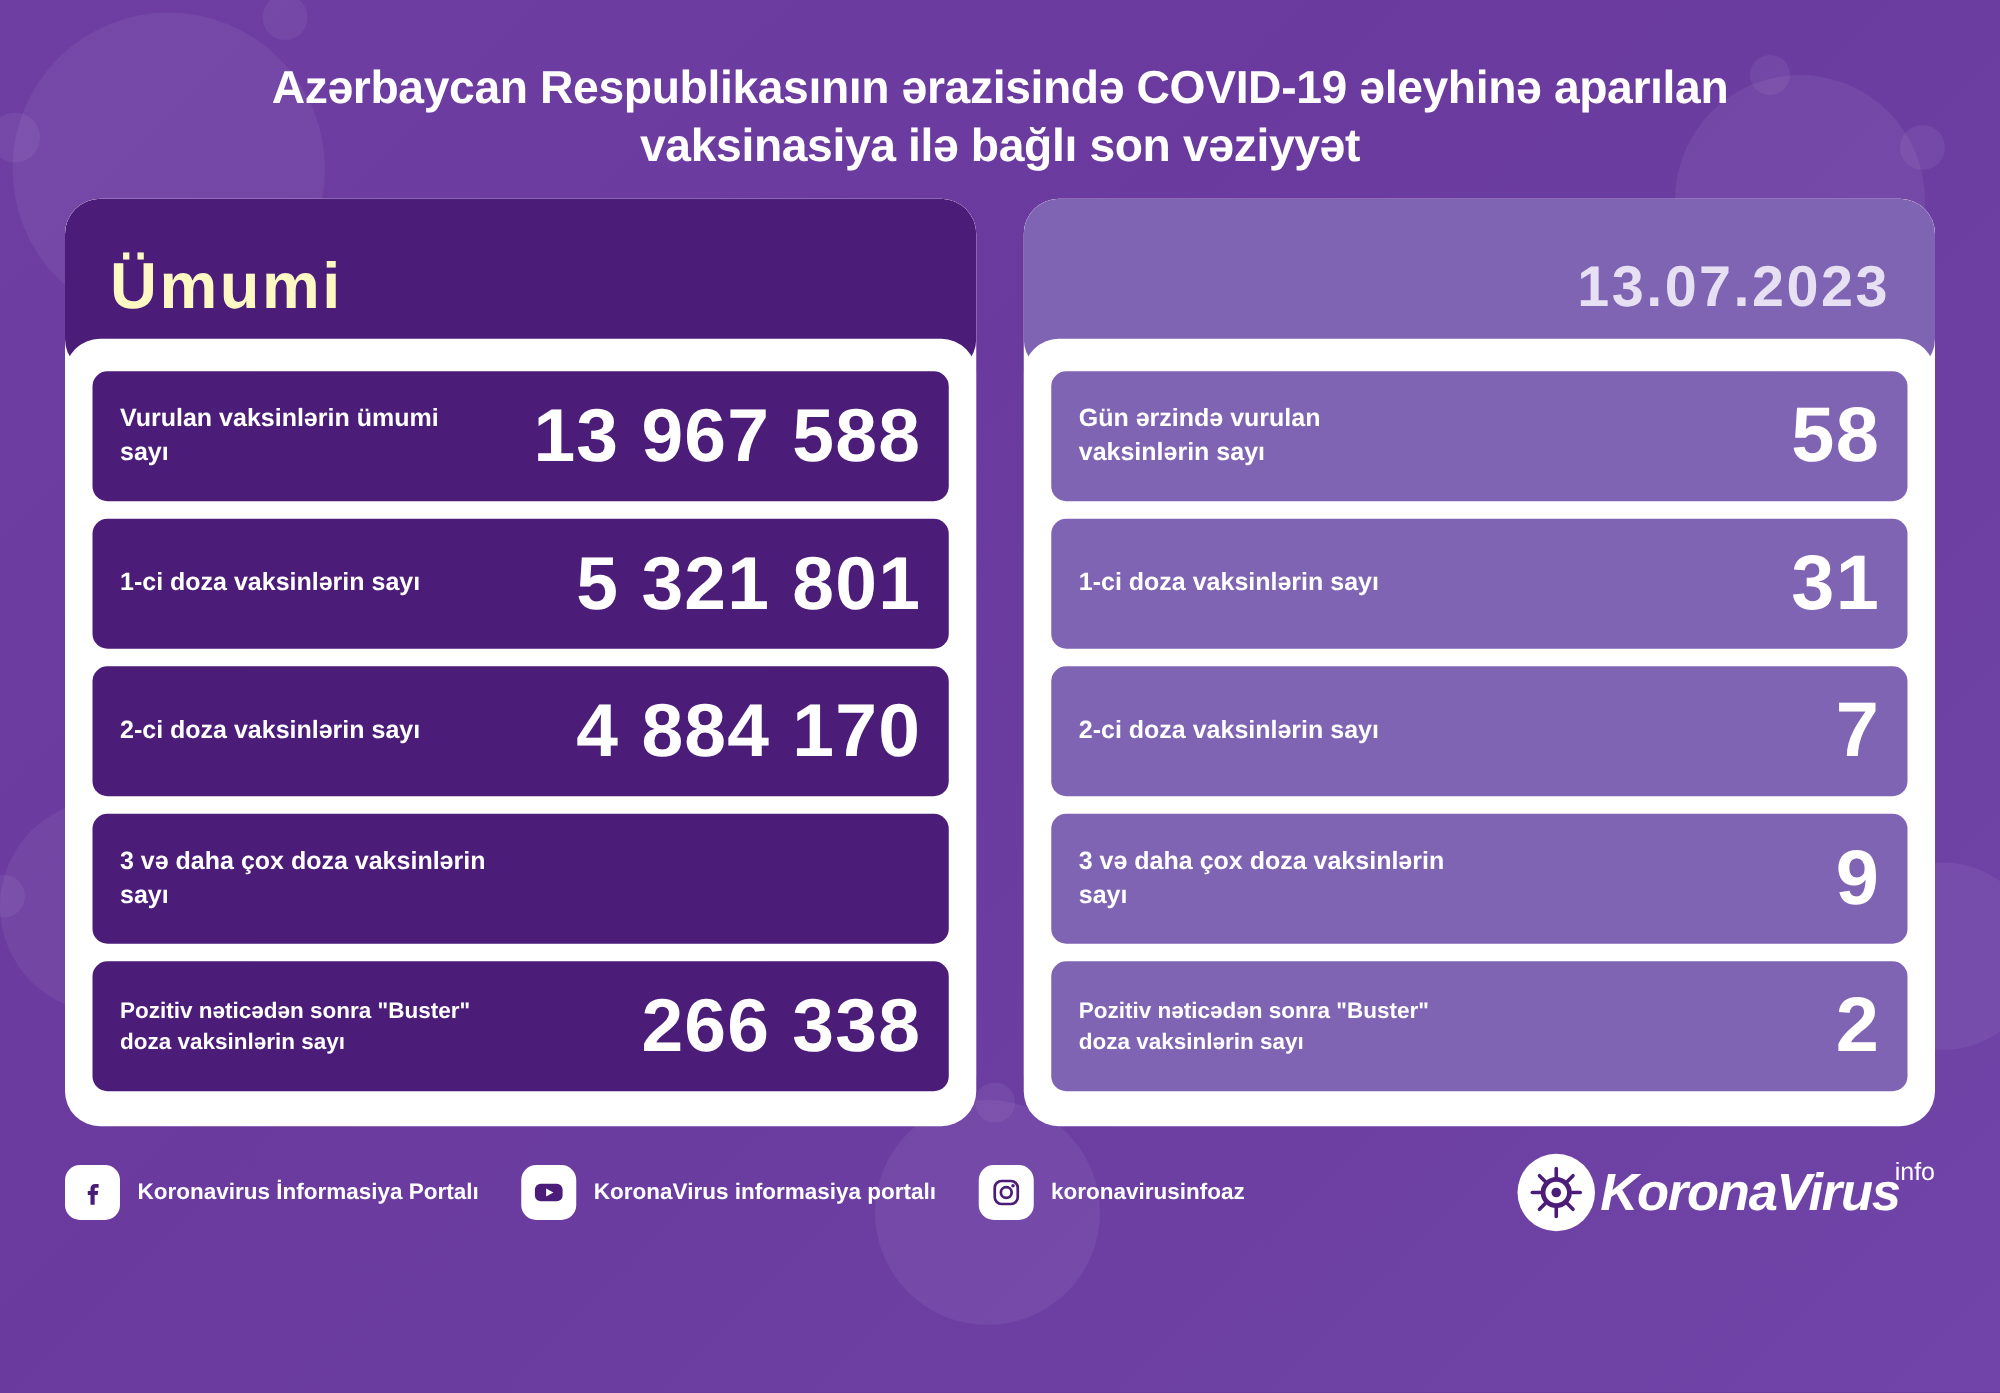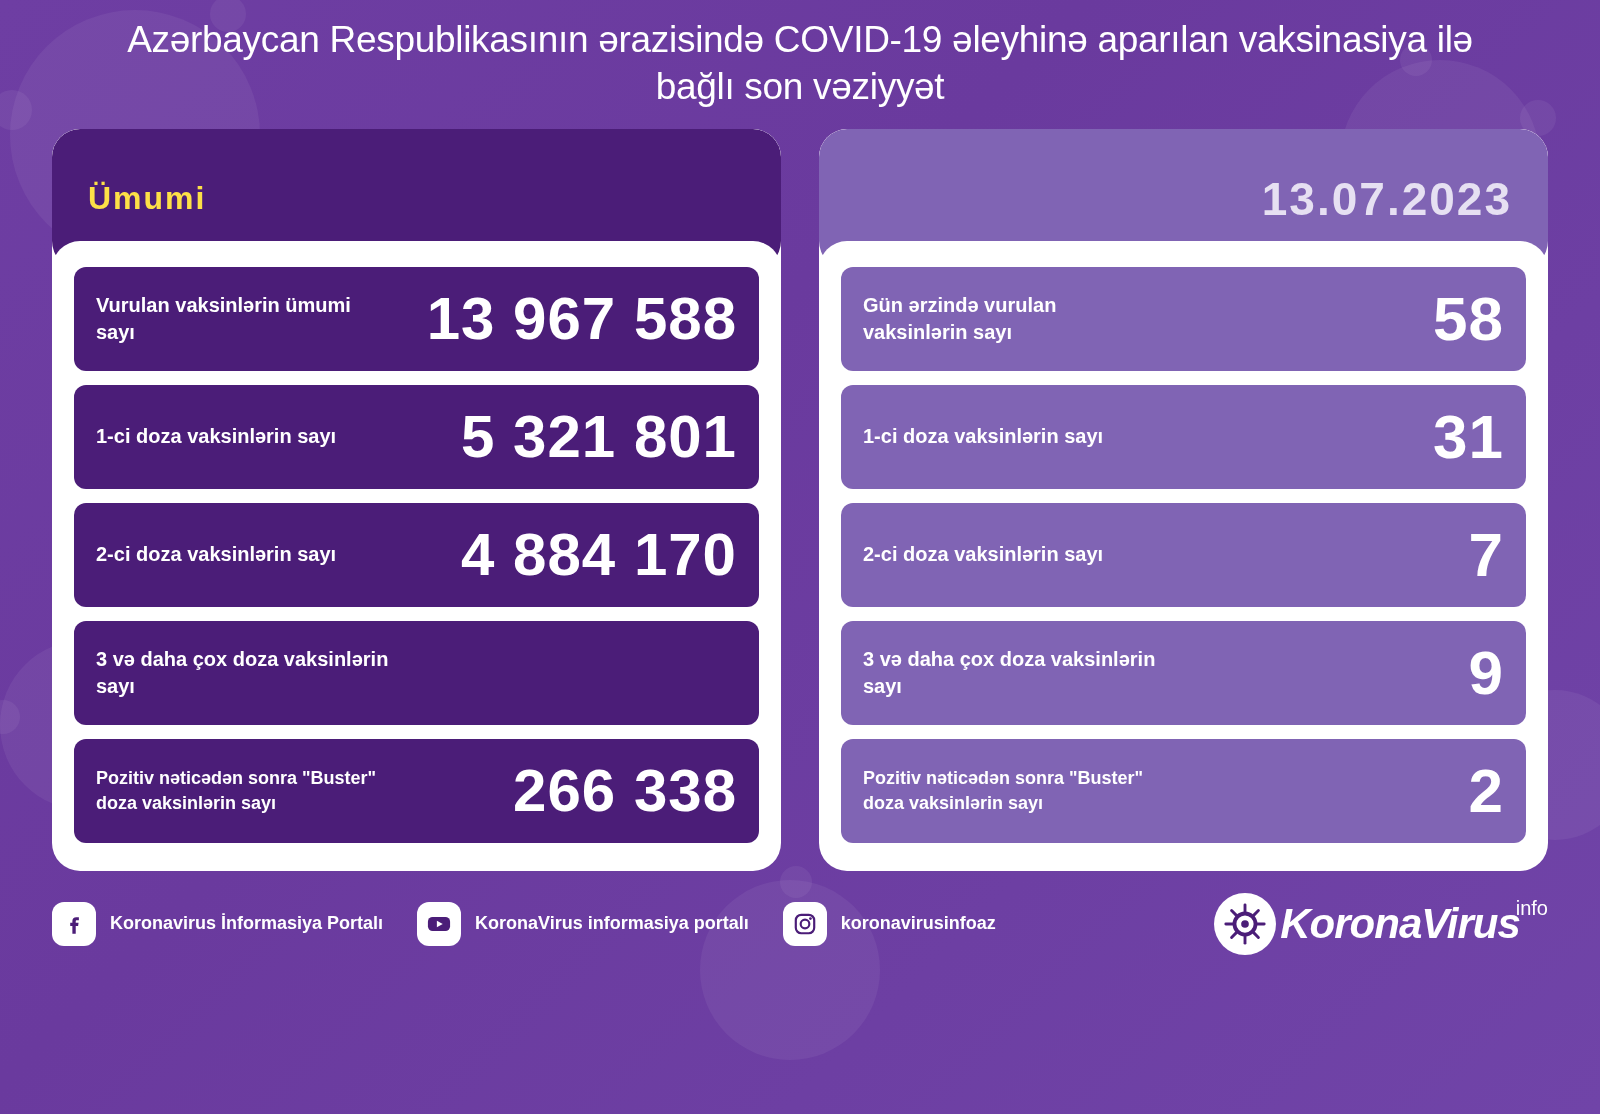--- a/index.html
+++ b/index.html
@@ -40,24 +40,24 @@
   .v4::before { width: 30px; height: 30px; left: -12px; top: 50px; }
   .v5 { width: 180px; height: 180px; left: 700px; top: 880px; }
   .v5::before { width: 32px; height: 32px; left: 80px; top: -14px; }
 
   .title {
     position: relative;
     z-index: 3;
     text-align: center;
     color: #ffffff;
     font-size: 37px;
-    font-weight: normal;
+    font-weight: bold;
     line-height: 1.28;
     letter-spacing: -0.3px;
-    padding: 16px 120px 0 120px;
+    padding: 46px 120px 0 120px;
   }
 
   .columns {
     position: relative;
     z-index: 3;
     display: flex;
     gap: 38px;
     padding: 18px 52px 0 52px;
     align-items: flex-start;
   }
@@ -72,22 +72,22 @@
   .card-head {
     border-radius: 28px;
     height: 140px;
     display: flex;
     align-items: center;
     padding: 0 36px;
   }
   .head-left { background: #4b1d78; justify-content: flex-start; }
   .head-right { background: #8064b4; justify-content: flex-end; }
   .head-left .head-text {
-    color: #fde047;
-    font-size: 32px;
+    color: #fef9c3;
+    font-size: 52px;
     font-weight: bold;
     letter-spacing: 2px;
   }
   .head-right .head-text {
     color: #e6e0f2;
     font-size: 46px;
     font-weight: bold;
     letter-spacing: 2px;
   }
   .card-body {

